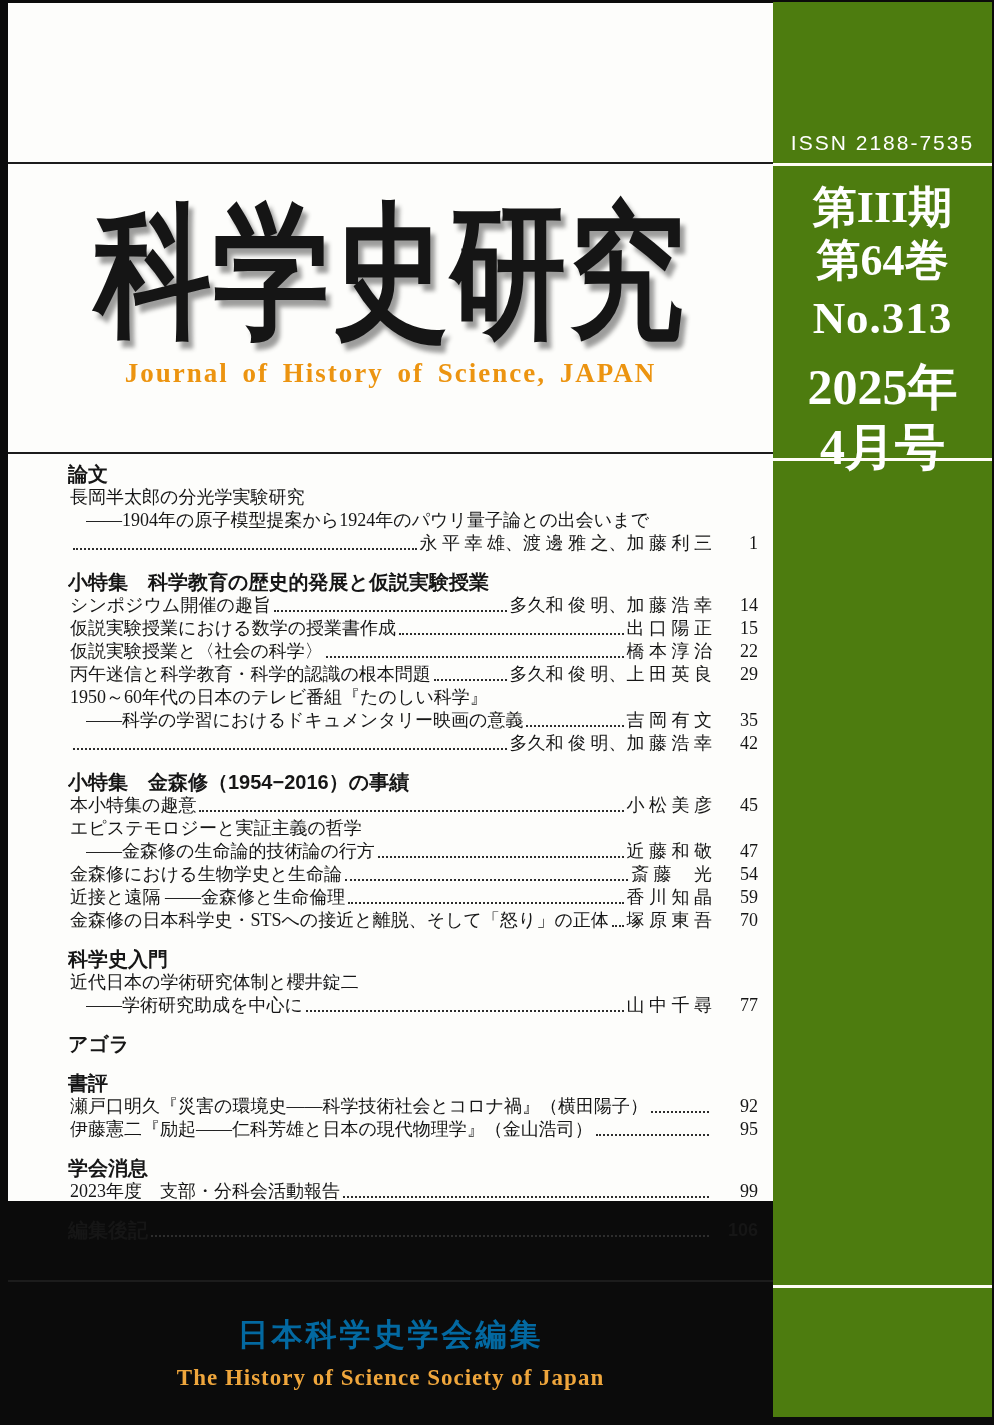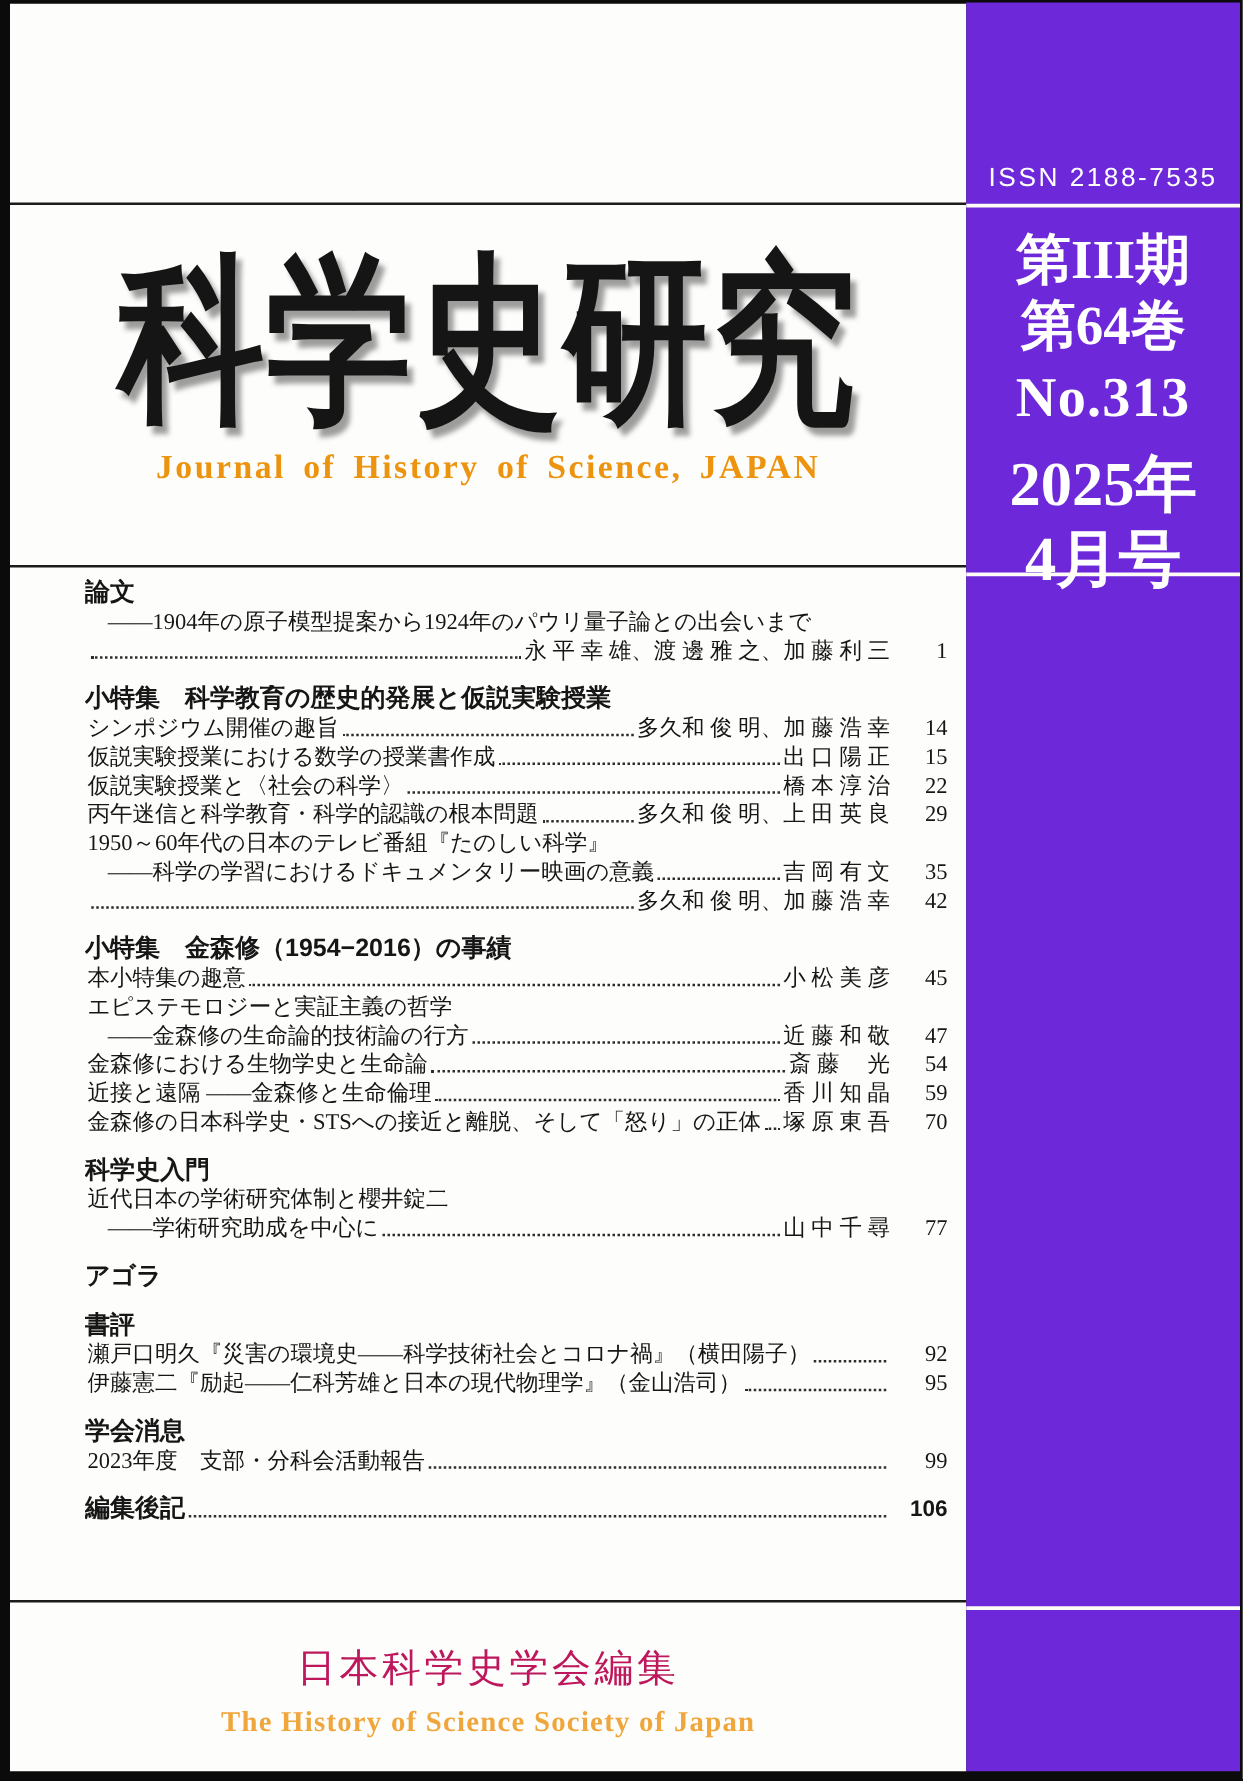--- a/index.html
+++ b/index.html
@@ -2,21 +2,21 @@
 <html><head>
 <meta charset="utf-8">
 <style>
   html,body { margin:0; padding:0; background:#333; }
   .page {
     position:relative; width:994px; height:1425px;
     background:#0b0b0b; overflow:hidden;
     font-family:"Liberation Serif","DejaVu Serif",serif;
   }
   .white-area {
-    position:absolute; left:8px; top:3px; width:765px; height:1414px;
+    position:absolute; left:8px; top:3px; width:765px; height:1198px;
     background:#fdfdfb;
   }
   
   .rule { position:absolute; left:0; width:765px; height:2px; background:#1c1c1c; }
   .rule-1 { top:159px; }
   .rule-2 { top:449px; }
   .rule-3 { top:1277px; }
 
   
   .masthead { position:absolute; top:161px; left:0; width:765px; height:288px; text-align:center; }
@@ -42,27 +42,27 @@
   .toc-item { font-size:18px; }
   .ind1 { padding-left:14px; }
   .ind2 { padding-left:30px; }
   .toc-text { flex:0 1 auto; overflow:hidden; }
   .leader { flex:1 1 12px; min-width:12px; border-bottom:2px dotted #2d2d2d; margin:0 3px 5px 3px; }
   .authors { flex:0 0 auto; }
   .page-num { flex:0 0 46px; text-align:right; font-size:18px; }
 
   
   .footer { position:absolute; top:1279px; left:0; width:765px; text-align:center; }
-  .publisher { margin-top:32px; font-size:31px; font-weight:400; letter-spacing:3px; color:#be185d; }
+  .publisher { margin-top:32px; font-size:31px; font-weight:700; letter-spacing:3px; color:#0369a1; }
   .publisher-en { margin-top:9px; font-size:23px; font-weight:700; letter-spacing:1px; color:#efa63c; }
 
   
   .orange-band {
     position:absolute; left:773px; top:2px; width:219px; height:1415px;
-    background:#6d28d9; color:#ffffff; text-align:center;
+    background:#4d7c0f; color:#ffffff; text-align:center;
   }
   .band-sec { position:absolute; left:0; width:219px; }
   .band-sec1 { top:0; height:161px; }
   .band-sec2 { top:164px; height:292px; }
   .band-sec3 { top:459px; height:824px; }
   .band-sec4 { top:1286px; height:129px; }
   .band-div { position:absolute; left:0; width:219px; height:3px; background:#fffdf6; }
   .band-div1 { top:161px; } .band-div2 { top:456px; } .band-div3 { top:1283px; }
   .issn {
     position:absolute; bottom:8px; left:0; width:219px;
@@ -89,20 +89,23 @@
       <div class="journal-title">科学史研究</div>
       <div class="journal-subtitle">Journal of History of Science, JAPAN</div>
     </div>
 
     <div class="rule rule-2"></div>
 
     <div class="toc" id="toc">
         <div class="toc-row toc-header">
           <span class="toc-text">論文</span>
         </div>
+        <div class="toc-row toc-item ind1">
+          <span class="toc-text">長岡半太郎の分光学実験研究</span>
+        </div>
         <div class="toc-row toc-item ind2">
           <span class="toc-text">——1904年の原子模型提案から1924年のパウリ量子論との出会いまで</span>
         </div>
         <div class="toc-row toc-item ind1">
           <span class="leader"></span>
           <span class="authors">永 平 幸 雄、渡 邊 雅 之、加 藤 利 三</span>
           <span class="page-num">1</span>
         </div>
         <div class="toc-row toc-header">
           <span class="toc-text">小特集　科学教育の歴史的発展と仮説実験授業</span>

